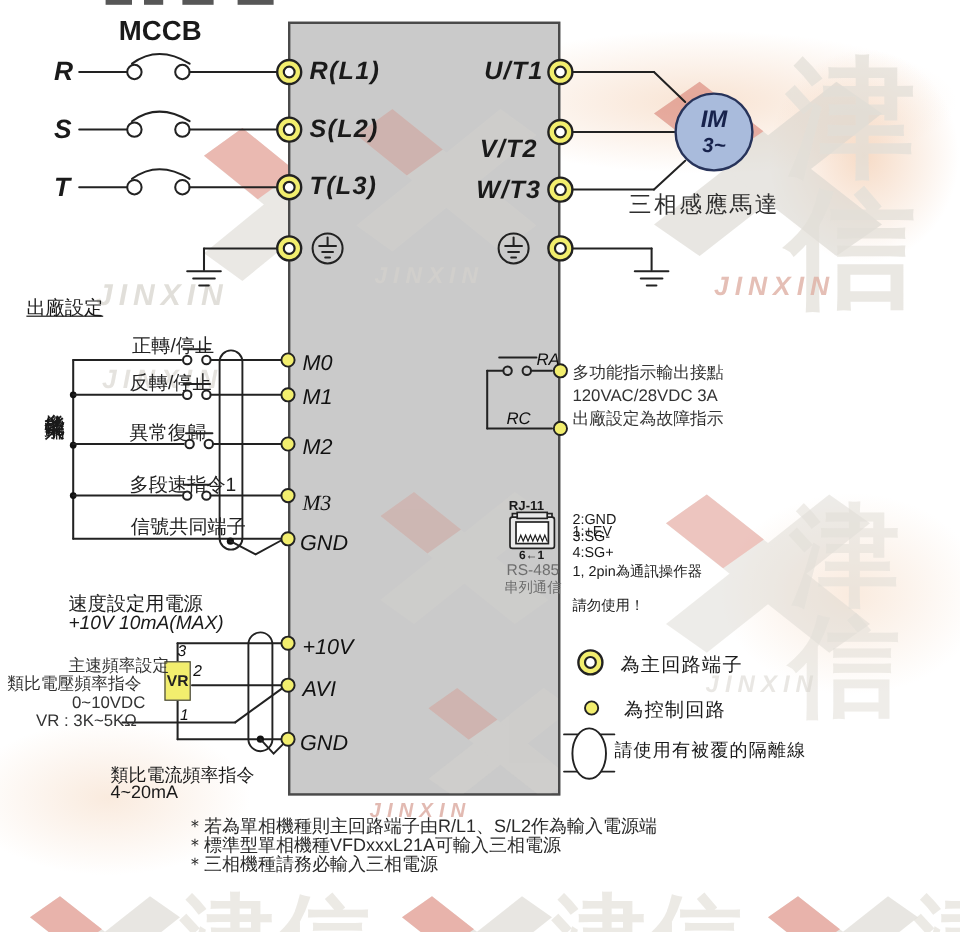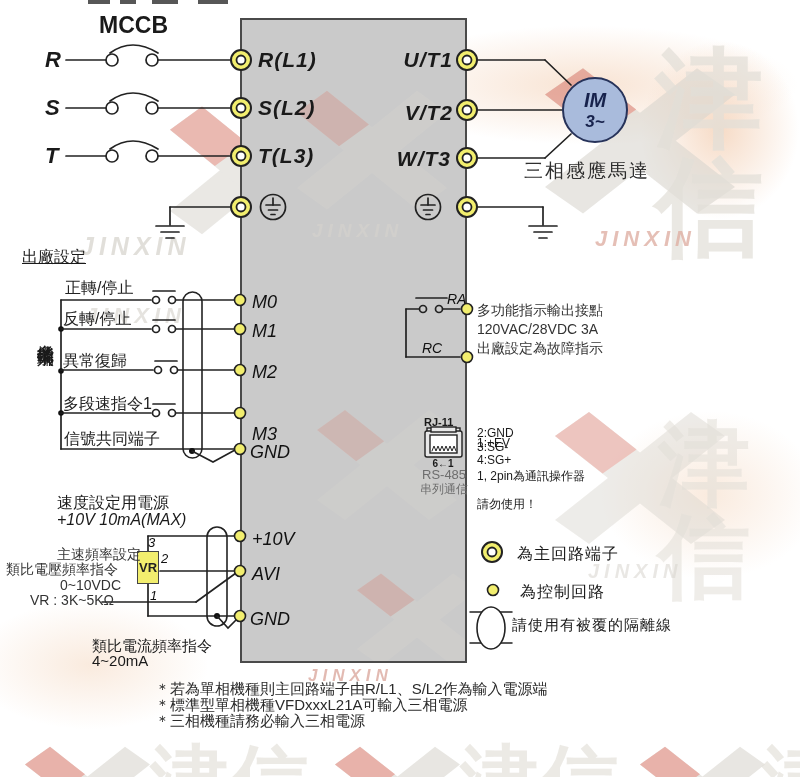--- a/index.html
+++ b/index.html
@@ -9,21 +9,21 @@
   .wm-text{font-weight:bold;color:#e2dfd8;letter-spacing:2px;line-height:1;}
   .wm-brand{font-style:italic;font-weight:bold;color:#d8d5ce;letter-spacing:5px;}
   .blob{position:absolute;pointer-events:none;}
   #block{position:absolute;left:240px;top:18px;width:227px;height:645px;
          background:#cacaca;border:2px solid #4a4a4a;box-sizing:border-box;overflow:hidden;}
   svg.layer{position:absolute;left:0;top:0;pointer-events:none;}
   .lbl{position:absolute;white-space:nowrap;}
   .phase{font-size:22px;font-weight:bold;font-style:italic;}
   .mainterm{font-size:21px;font-weight:bold;font-style:italic;letter-spacing:1px;}
   .ctl{font-size:18px;font-style:italic;color:#111;}
-  .row-label{font-size:16px;color:#222;}
+  .row-label{font-size:16px;color:#222;margin-left:45px;}
   .small-cn{font-size:14px;color:#333;}
   .motor{position:absolute;left:562px;top:77px;width:66px;height:66px;border-radius:50%;
          background:#a9bbdc;border:2px solid #27335a;box-sizing:border-box;color:#17224c;
          display:flex;flex-direction:column;align-items:center;justify-content:center;
          font-weight:bold;font-style:italic;}
   .vrbox{position:absolute;left:137px;top:551px;width:22px;height:33px;background:#f2ee6e;
          border:1.5px solid #444;box-sizing:border-box;display:flex;align-items:center;
          justify-content:center;font-size:13px;font-weight:bold;color:#222;}
   .pin{font-size:13px;font-style:italic;color:#111;}
   .gray{color:#6e6e6e;}
@@ -321,41 +321,41 @@
 
   <div class="lbl" style="left:99px;top:12px;font-size:23px;font-weight:bold;">MCCB</div>
   <div class="lbl phase" style="left:45px;top:47px;">R</div>
   <div class="lbl phase" style="left:45px;top:95px;">S</div>
   <div class="lbl phase" style="left:45px;top:143px;">T</div>
 
   <div class="lbl mainterm" style="left:258px;top:48px;">R(L1)</div>
   <div class="lbl mainterm" style="left:258px;top:96px;">S(L2)</div>
   <div class="lbl mainterm" style="left:258px;top:144px;">T(L3)</div>
   <div class="lbl mainterm" style="left:395px;top:48px;width:58px;text-align:right;">U/T1</div>
-  <div class="lbl mainterm" style="left:395px;top:101px;width:58px;text-align:right;">V/T2</div>
+  <div class="lbl mainterm" style="left:395px;top:113px;width:58px;text-align:center;">V/T2</div>
   <div class="lbl mainterm" style="left:393px;top:147px;width:58px;text-align:right;">W/T3</div>
 
   <div class="motor">
     <span style="font-size:20px;">IM</span>
     <span style="font-size:17px;">3~</span>
   </div>
   <div class="lbl" style="left:524px;top:158px;font-size:19px;letter-spacing:2px;color:#2e2e2e;font-family:Liberation Serif, serif;">三相感應馬達</div>
 
   <div class="lbl" style="left:22px;top:247px;font-size:16px;text-decoration:underline;">出廠設定</div>
   <div class="lbl row-label" style="left:65px;top:278px;">正轉/停止</div>
   <div class="lbl row-label" style="left:63px;top:309px;">反轉/停止</div>
   <div class="lbl row-label" style="left:63px;top:351px;">異常復歸</div>
   <div class="lbl row-label" style="left:63px;top:394px;">多段速指令1</div>
   <div class="lbl row-label" style="left:64px;top:429px;">信號共同端子</div>
   <div class="lbl" style="left:34px;top:331px;font-size:17px;writing-mode:vertical-rl;text-orientation:upright;letter-spacing:1px;">多機能輸入端子</div>
 
   <div class="lbl ctl" style="left:252px;top:292px;">M0</div>
   <div class="lbl ctl" style="left:252px;top:321px;">M1</div>
   <div class="lbl ctl" style="left:252px;top:362px;">M2</div>
-  <div class="lbl ctl" style="left:252px;top:424px;">M3</div>
+  <div class="lbl ctl" style="left:252px;top:409px;font-family:Liberation Serif, serif;">M3</div>
   <div class="lbl ctl" style="left:250px;top:442px;">GND</div>
 
   <div class="lbl" style="left:57px;top:493px;font-size:16px;">速度設定用電源</div>
   <div class="lbl" style="left:57px;top:511px;font-size:16px;font-style:italic;">+10V 10mA(MAX)</div>
   <div class="vrbox">VR</div>
   <div class="lbl pin" style="left:148px;top:535px;">3</div>
   <div class="lbl pin" style="left:161px;top:551px;">2</div>
   <div class="lbl pin" style="left:150px;top:588px;">1</div>
   <div class="lbl small-cn" style="left:57px;top:546px;">主速頻率設定</div>
   <div class="lbl small-cn" style="left:6px;top:561px;">類比電壓頻率指令</div>

